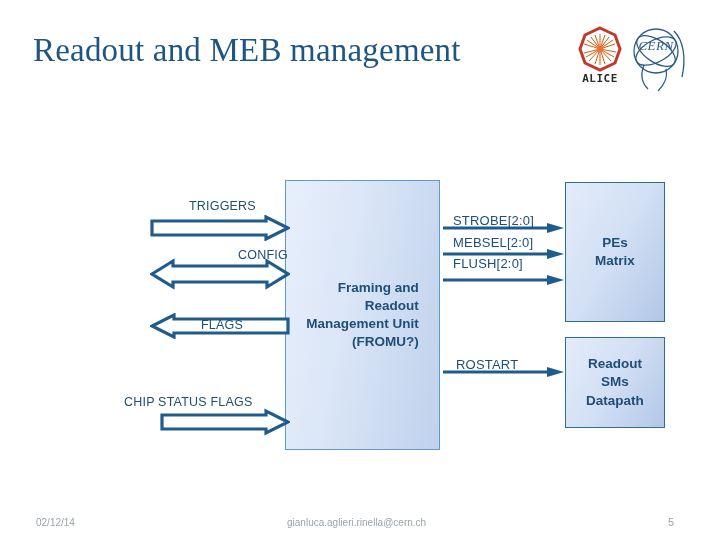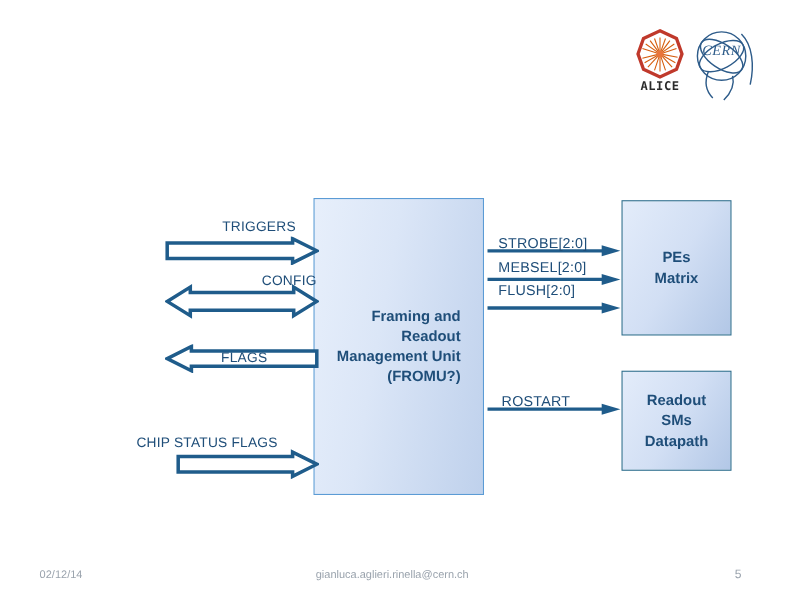--- a/index.html
+++ b/index.html
@@ -89,21 +89,21 @@
   }
   #box-fromu {
     left: 285px; top: 180px; width: 155px; height: 270px;
     font-size: 13.5px;
     padding: 0 6px;
     border-color: #5B9BD5;
     background: linear-gradient(100deg, #E7EFFB 0%, #DBE6F7 40%, #BFD1EC 100%);
     text-align: right;
   }
   #box-pes {
-    left: 565px; top: 182px; width: 100px; height: 123px;
+    left: 565px; top: 182px; width: 100px; height: 140px;
     font-size: 13.5px;
     border-color: #2E6E8E;
     background: linear-gradient(120deg, #E3ECFA 0%, #D2DFF4 50%, #B2C7E6 100%);
   }
   #box-readout {
     left: 565px; top: 337px; width: 100px; height: 91px;
     font-size: 13.5px;
     border-color: #2E6E8E;
     background: linear-gradient(120deg, #E3ECFA 0%, #D2DFF4 50%, #B2C7E6 100%);
   }
@@ -141,20 +141,21 @@
   }
   #footer-date  { left: 36px;  top: 517px; }
   #footer-email { left: 287px; top: 517px; }
   #footer-page  { left: 668px; top: 516px; font-size: 11px; }
 </style>
 </head>
 <body>
 
 <div id="slide">
 
+  <div id="slide-title">Readout and MEB management</div>
 
   <div id="logo-group">
 
     <div class="alice-logo">
       <svg width="56" height="50" viewBox="0 0 56 50" aria-hidden="true">
         <polygon points="28,3 43,10 48,24 43,38 28,45 13,38 8,24 13,10" fill="#ffffff" stroke="#C0392B" stroke-width="3"></polygon>
         <g stroke="#D35400" stroke-width="1" opacity="0.95">
           <line x1="28" y1="24" x2="28" y2="9"></line>
           <line x1="28" y1="24" x2="37" y2="12"></line>
           <line x1="28" y1="24" x2="43" y2="19"></line>
@@ -218,21 +219,21 @@
       <span>SMs</span><br>
       <span>Datapath</span>
     </span>
   </div>
 
   <div class="blockarrow" style="left:150px; top:215px;">
     <svg width="140" height="26" viewBox="0 0 140 26">
       <polygon points="2,6 116,6 116,2 138,13 116,24 116,20 2,20" fill="#ffffff" stroke="#1F5C8B" stroke-width="3.2" stroke-linejoin="miter"></polygon>
     </svg>
   </div>
-  <div class="alabel" style="left:202px; top:199px;">TRIGGERS</div>
+  <div class="alabel" style="left:189px; top:199px;">TRIGGERS</div>
 
   <div class="blockarrow" style="left:150px; top:253px;">
     <svg width="140" height="42" viewBox="0 0 140 42">
       <polygon points="2,21 23,8 23,13 117,13 117,8 138,21 117,34 117,29 23,29 23,34" fill="#ffffff" stroke="#1F5C8B" stroke-width="3.2" stroke-linejoin="miter"></polygon>
     </svg>
   </div>
   <div class="alabel" style="left:193px; top:248px;margin-left:45px;">CONFIG</div>
 
   <div class="blockarrow" style="left:150px; top:313px;">
     <svg width="140" height="26" viewBox="0 0 140 26">

